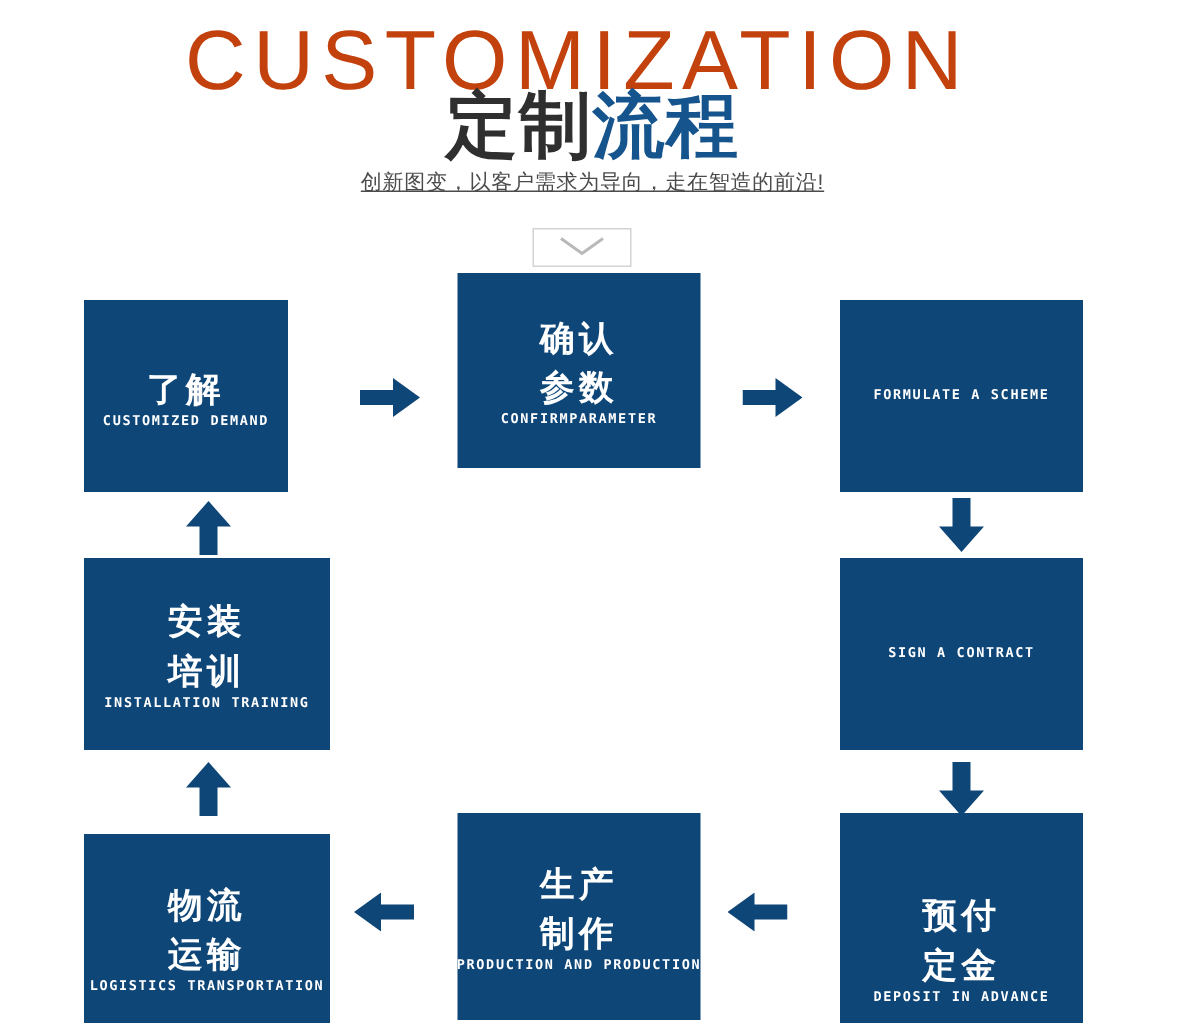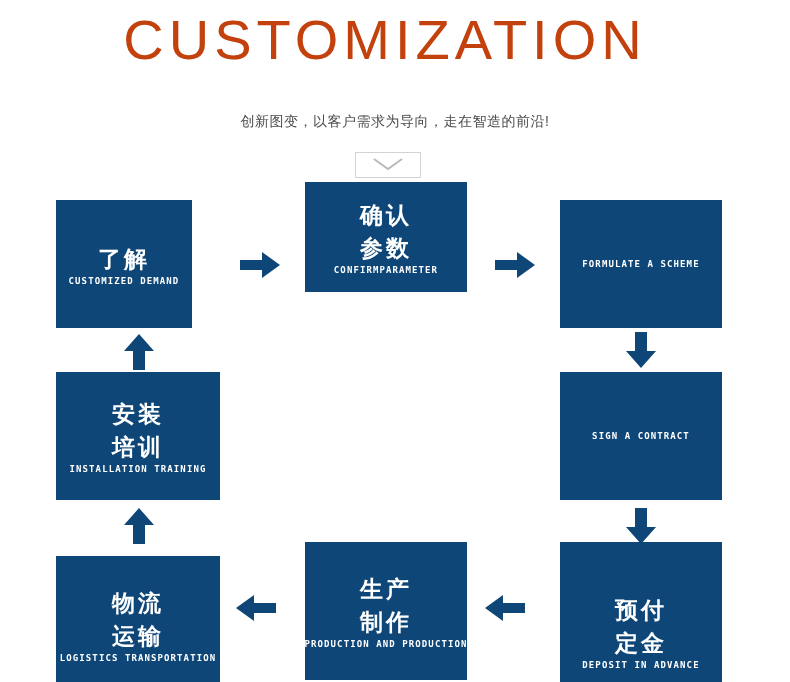--- a/index.html
+++ b/index.html
@@ -61,20 +61,21 @@
   #subtitle {
     position: absolute;
     left: 0;
     top: 113px;
     width: 790px;
     text-align: center;
     font-size: 14px;
     color: #4b4b4b;
     letter-spacing: 0.5px;
     white-space: nowrap;
+    text-decoration: underline;
   }
 
   
   #chevron-badge {
     position: absolute;
     left: 355px;
     top: 152px;
     width: 66px;
     height: 26px;
     border: 1px solid #d3d3d3;
@@ -107,21 +108,21 @@
     font-size: 9px;
     font-weight: 700;
     letter-spacing: 1.1px;
     text-align: center;
     white-space: nowrap;
     font-family: "DejaVu Sans Mono", "Liberation Mono", monospace;
   }
 
   
   #box-1 { left: 56px;  top: 200px; width: 136px; height: 128px; }
-  #box-2 { left: 305px; top: 182px; width: 162px; height: 110px; }
+  #box-2 { left: 305px; top: 182px; width: 162px; height: 130px; }
   #box-3 { left: 560px; top: 200px; width: 162px; height: 128px; }
   #box-4 { left: 560px; top: 372px; width: 162px; height: 128px; }
   #box-5 { left: 560px; top: 542px; width: 162px; height: 180px; }
   #box-6 { left: 305px; top: 542px; width: 162px; height: 138px; justify-content: center; }
   #box-7 { left: 56px;  top: 556px; width: 164px; height: 138px; }
   #box-8 { left: 56px;  top: 372px; width: 164px; height: 128px; }
 
   
   .arrow { position: absolute; }
   #arrow-1 { left: 240px; top: 252px; }   
@@ -133,20 +134,23 @@
   #arrow-7 { left: 124px; top: 508px; }   
   #arrow-8 { left: 124px; top: 334px; }   
 </style>
 </head>
 <body>
 
 <div id="header">
 
   <div id="watermark">CUSTOMIZATION</div>
 
+  <div id="title-row">
+    <span class="title-dark">定制</span><span class="title-blue">流程</span>
+  </div>
 
   <div id="subtitle">创新图变，以客户需求为导向，走在智造的前沿!</div>
 </div>
 
 <div id="chevron-badge">
   <svg width="30" height="13" viewBox="0 0 30 13">
     <polyline points="1,1 15,11 29,1" fill="none" stroke="#b9b9b9" stroke-width="2"></polyline>
   </svg>
 </div>
 

